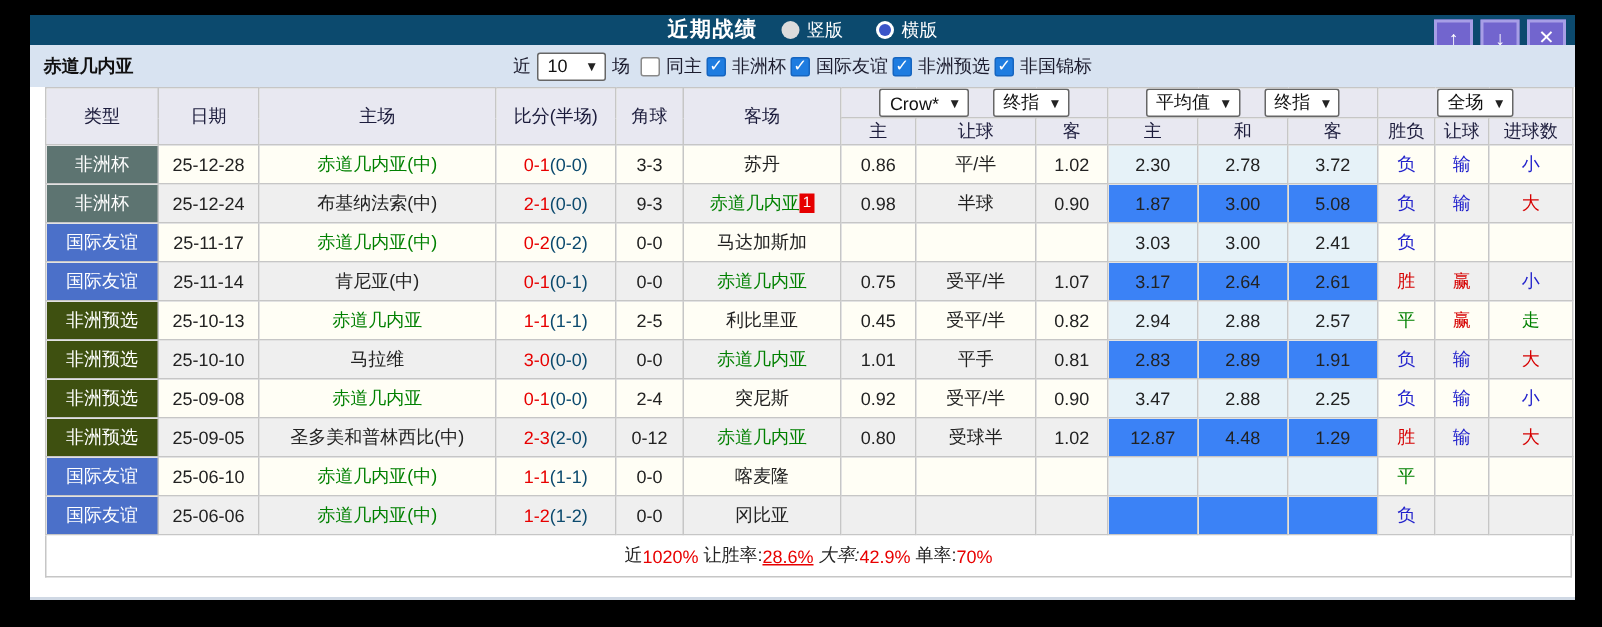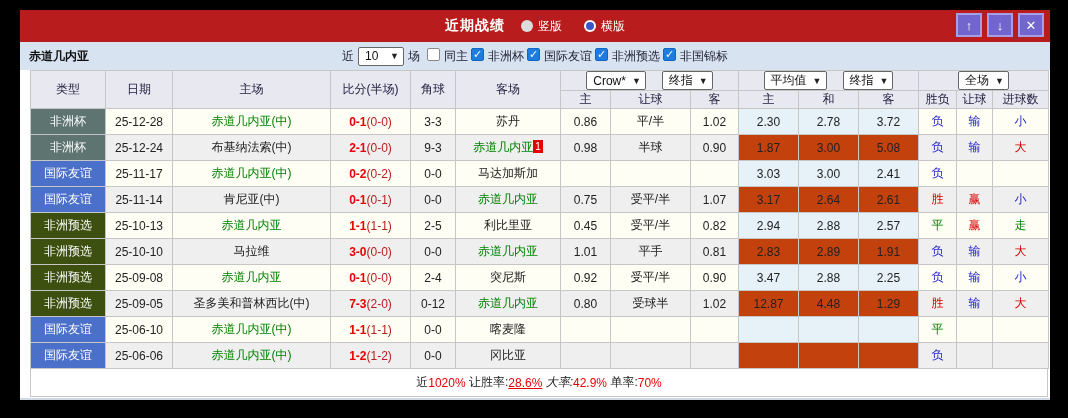--- a/index.html
+++ b/index.html
@@ -1,21 +1,21 @@
 <!DOCTYPE html>
 <html><head>
 <meta charset="utf-8">
 <style>
   * { margin:0; padding:0; box-sizing:border-box; }
   html,body { width:1068px; height:418px; background:#000; overflow:hidden;
     font-family:"Liberation Sans","DejaVu Sans",sans-serif; }
   .window { position:absolute; left:20px; top:10px; width:1030px; height:390px;
     background:#fff; border-bottom:2px solid #cfd8e4; }
   
-  .titlebar { position:relative; height:32px; background:#b91c1c; }
+  .titlebar { position:relative; height:20px; background:#0c4a6e; }
   .tb-center { position:absolute; inset:0; display:flex; align-items:center;
     justify-content:center; gap:16px; }
   .tb-title { color:#fff; font-weight:bold; font-size:14px; letter-spacing:1px; }
   .radio-wrap { display:inline-flex; align-items:center; gap:5px; color:#fff; font-size:12px; cursor:default; }
   .radio { width:12px; height:12px; border-radius:50%; background:#dcdcdc; position:relative; }
   .radio.sel { background:#fff; }
   .radio.sel::after { content:""; position:absolute; inset:2px; border-radius:50%; background:#3b55c8; }
   .tb-btns { position:absolute; right:6px; top:3px; display:flex; gap:5px; }
   .tb-btn { width:26px; height:24px; background:#7265ce; border:2px solid #a79ee6;
     color:#fff; font-weight:bold; font-size:13px; display:flex; align-items:center;
@@ -26,41 +26,41 @@
   .team-title { position:absolute; left:9px; font-weight:bold; font-size:12px; color:#111; }
   .filter-ctrls { display:flex; align-items:center; gap:4px; }
   .sel-box { display:inline-flex; align-items:center; justify-content:space-between;
     background:#fff; border:1px solid #666; border-radius:2px; height:19px;
     padding:0 4px 0 6px; font-size:12px; color:#111; gap:6px; cursor:pointer; }
   .sel-box .arr { font-size:9px; color:#222; }
   .cb { width:13px; height:13px; border-radius:2px; display:inline-block; cursor:pointer; }
   .cb.on { background:#1e7ce0; border:1px solid #1565c0; color:#fff; font-size:11px;
     line-height:11px; text-align:center; }
   .cb.off { background:#fff; border:1px solid #8a8a8a; }
-  .cb-wrap { display:inline-flex; align-items:flex-start; gap:4px; margin-left:3px; }
+  .cb-wrap { display:inline-flex; align-items:center; gap:4px; margin-left:3px; }
   
   table { border-collapse:collapse; table-layout:fixed; width:1018px; margin-left:10px;
     font-size:12px; color:#222; }
   th, td { border:1px solid #c6c6c6; text-align:center; overflow:hidden; white-space:nowrap; }
   thead th { background:#e8e8f1; font-weight:normal; color:#1c1c3c; }
   thead tr:first-child th { height:20px; }
   thead tr:last-child th { height:17px; }
   .hdr-selects { display:flex; align-items:center; justify-content:center; gap:16px; }
   tbody td { height:26px; }
   tr.odd td { background:#fffef5; }
   tr.even td { background:#efefef; }
   tr.odd td.avgcol { background:#e6f2f8; }
-  tr.even td.avgcol { background:#c2410c; }
+  tr.even td.avgcol { background:#3b82f6; }
   td.typecol { color:#fff; }
   .t-cup { background:#5d7471 !important; }
   .t-friendly { background:#4b70c9 !important; }
   .t-qualifier { background:#3e5010 !important; }
   .green { color:#008000; }
-  .ft { color:#e80000;font-weight:bold; }
-  .ht { color:#b91c1c;margin-top:16px; }
+  .ft { color:#e80000; }
+  .ht { color:#0c4a6e;margin-top:16px; }
   .c-red { color:#d60000; }
   .c-blue { color:#2323cc; }
   .c-green { color:#008000; }
   .badge { display:inline-block; background:#e60000; color:#fff; font-size:10px;
     line-height:13px; padding:0 2px; vertical-align:1px; }
   
   .summary { width:1018px; margin-left:10px; height:28px; border:1px solid #c6c6c6;
     border-top:none; display:flex; align-items:center; justify-content:center;
     font-size:12px; color:#222; background:#fff; }
   .summary .red { color:#e80000; }
@@ -319,21 +319,21 @@
           <td class="avgcol">2.88</td>
           <td class="avgcol">2.25</td>
           <td class="c-blue">负</td>
           <td class="c-blue">输</td>
           <td class="c-blue">小</td>
         </tr>
         <tr class="even">
           <td class="typecol t-qualifier">非洲预选</td>
           <td>25-09-05</td>
           <td>圣多美和普林西比(中)</td>
-          <td><span class="ft">7-3</span><span class="ht">(2-0)</span></td>
+          <td><span class="ft">2-3</span><span class="ht">(2-0)</span></td>
           <td>0-12</td>
           <td class="green">赤道几内亚</td>
           <td>0.80</td>
           <td>受球半</td>
           <td>1.02</td>
           <td class="avgcol">12.87</td>
           <td class="avgcol">4.48</td>
           <td class="avgcol">1.29</td>
           <td class="c-red">胜</td>
           <td class="c-blue">输</td>

